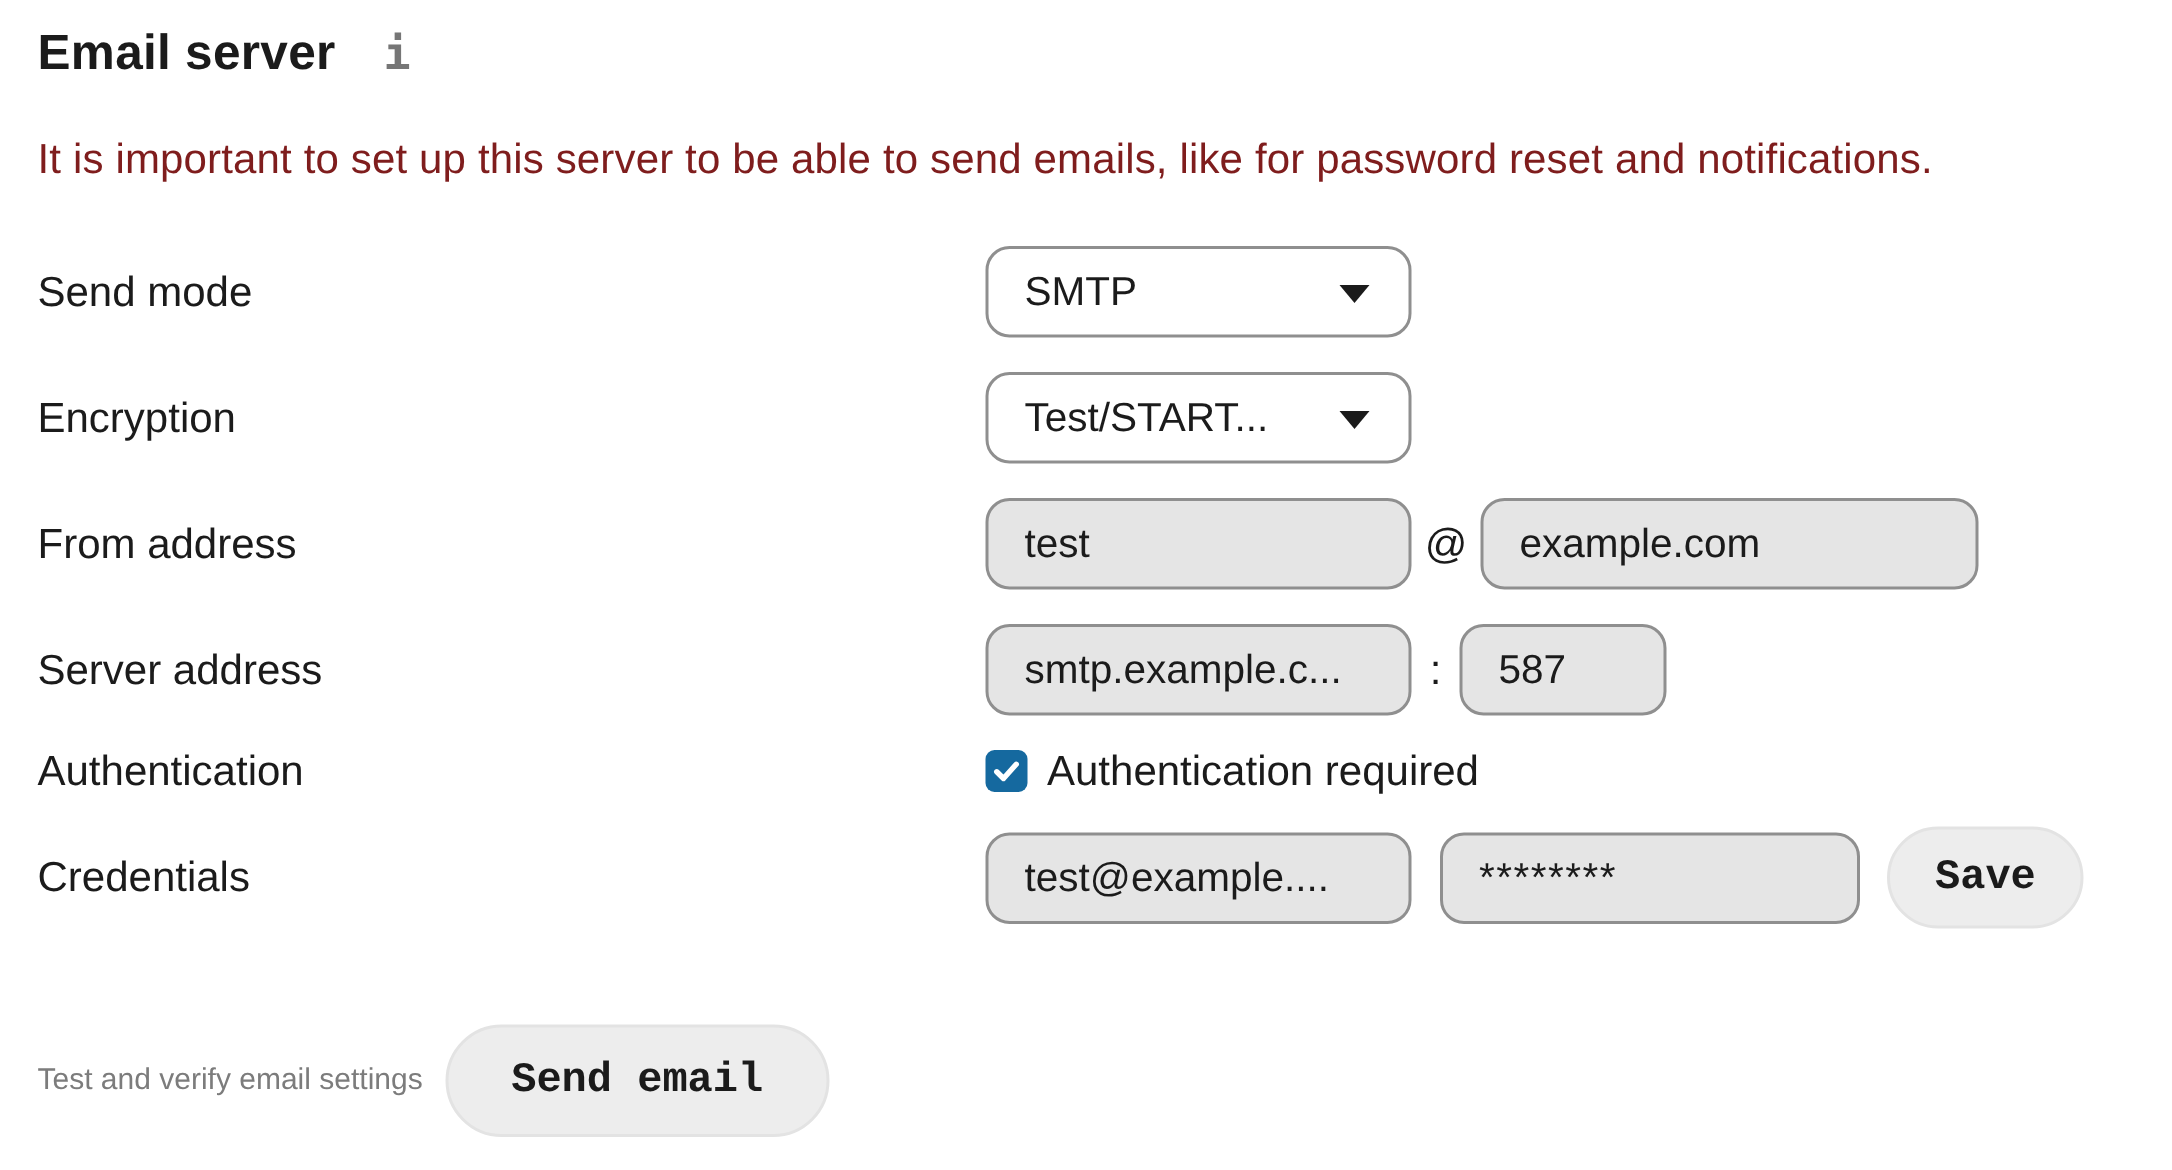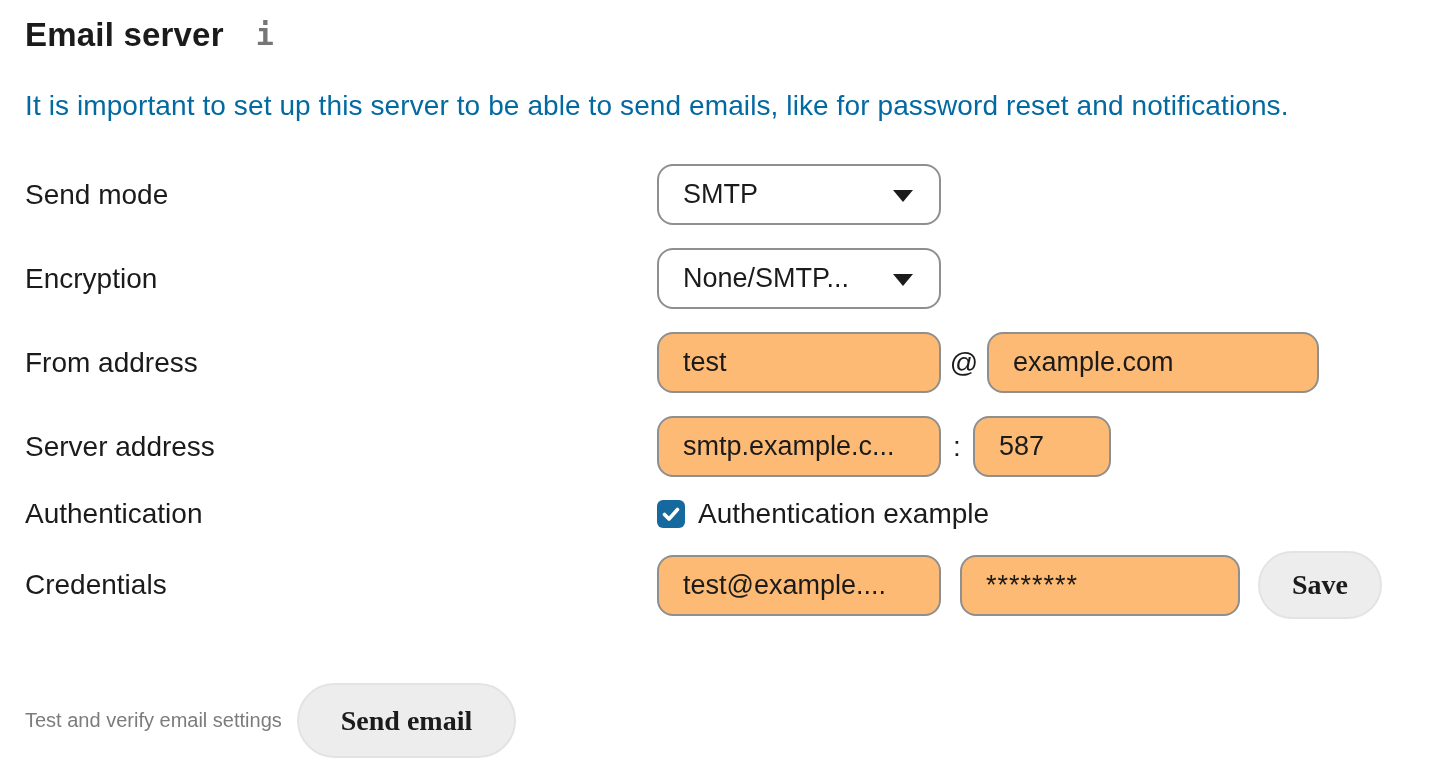--- a/index.html
+++ b/index.html
@@ -6,49 +6,49 @@
   html, body {
     width: 1448px; height: 780px;
     background: #ffffff;
     font-family: "Liberation Sans", sans-serif;
     color: #1b1b1b;
     overflow: hidden;
   }
   .container { padding: 16px 0 0 25px; }
 
   
-  .title-row { display: flex; align-items: flex-start; }
+  .title-row { display: flex; align-items: center; }
   .page-title { font-size: 33px; font-weight: 700; color: #1b1b1b; letter-spacing: 0.2px; }
   .info-icon {
     font-family: "DejaVu Sans Mono", monospace;
     font-weight: 700; font-size: 30px; color: #767676;
     margin-left: 32px; margin-top: 2px; cursor: pointer; line-height: 1.1;
   }
   .description {
     margin-top: 36px;
-    font-size: 28px; color: #0369a1;
+    font-size: 28px; color: #7f1d1d;
     letter-spacing: 0.1px;
   }
 
   
   .form { margin-top: 42px; }
   .row { display: flex; align-items: center; margin-bottom: 23px; }
   .row-label {
     width: 625px; text-align: left;
     font-size: 28px; color: #1b1b1b; flex: none;
   }
   .control { margin-left: 7px; }
 
   .text-input {
     height: 61px; width: 284px;
     border: 2px solid #8f8f8f; border-radius: 16px;
     padding: 0 18px 0 24px;
     font-size: 27px; color: #1b1b1b;
     font-family: "Liberation Sans", sans-serif;
-    background: #fdba74; outline: none;
+    background: #e5e5e5; outline: none;
   }
   .select-box {
     position: relative;
     height: 61px; width: 284px;
     border: 2px solid #8f8f8f; border-radius: 16px;
     display: flex; align-items: center;
     padding-left: 24px;
     font-size: 27px; color: #1b1b1b;
     background: #ffffff; cursor: pointer; text-align: right;
   }
@@ -78,21 +78,21 @@
     display: flex; align-items: center; justify-content: center;
     cursor: pointer;
   }
   .checkbox svg { display: block; }
   .checkbox-label { margin-left: 13px; font-size: 28px; color: #1b1b1b; }
 
   
   .pill-button {
     border: 2px solid #e3e3e3; background: #ededed;
     border-radius: 40px;
-    font-family: Liberation Serif, serif;
+    font-family: Liberation Mono, monospace;
     font-weight: 700; font-size: 28px; color: #1b1b1b;
     cursor: pointer;
   }
   .save-button { height: 68px; min-width: 124px; padding: 0 30px; margin-left: 18px; }
   .send-email-button { height: 75px; padding: 10px 42px; margin-left: 15px; }
 
   
   .test-row { display: flex; align-items: center; margin-top: 64px; }
   .test-label { font-size: 20px; color: #7c7c7c; }
 </style>
@@ -114,21 +114,21 @@
       <span class="row-label">Send mode</span>
       <div class="select-box control">
         <span>SMTP</span>
         <span class="select-caret"></span>
       </div>
     </div>
 
     <div class="row">
       <span class="row-label">Encryption</span>
       <div class="select-box control">
-        <span>None/SMTP...</span>
+        <span>Test/START...</span>
         <span class="select-caret"></span>
       </div>
     </div>
 
     <div class="row">
       <span class="row-label">From address</span>
       <input type="text" class="text-input control" value="test" style="">
       <span class="separator sep-at">@</span>
       <input type="text" class="text-input input-domain" value="example.com" style="">
     </div>
@@ -140,21 +140,21 @@
       <input type="text" class="text-input input-port" value="587" style="">
     </div>
 
     <div class="row row-auth">
       <span class="row-label">Authentication</span>
       <span class="checkbox">
         <svg width="20" height="20" viewBox="0 0 20 20">
           <polyline points="3.5,10.5 8,15 16.5,5.5" fill="none" stroke="#ffffff" stroke-width="3.6" stroke-linecap="round" stroke-linejoin="round"></polyline>
         </svg>
       </span>
-      <span class="checkbox-label">Authentication example</span>
+      <span class="checkbox-label">Authentication required</span>
     </div>
 
     <div class="row">
       <span class="row-label">Credentials</span>
       <input type="text" class="text-input control" value="test@example...." style="">
       <input type="text" class="text-input input-password" value="********" style="">
       <button class="pill-button save-button">Save</button>
     </div>
 
   </div>

